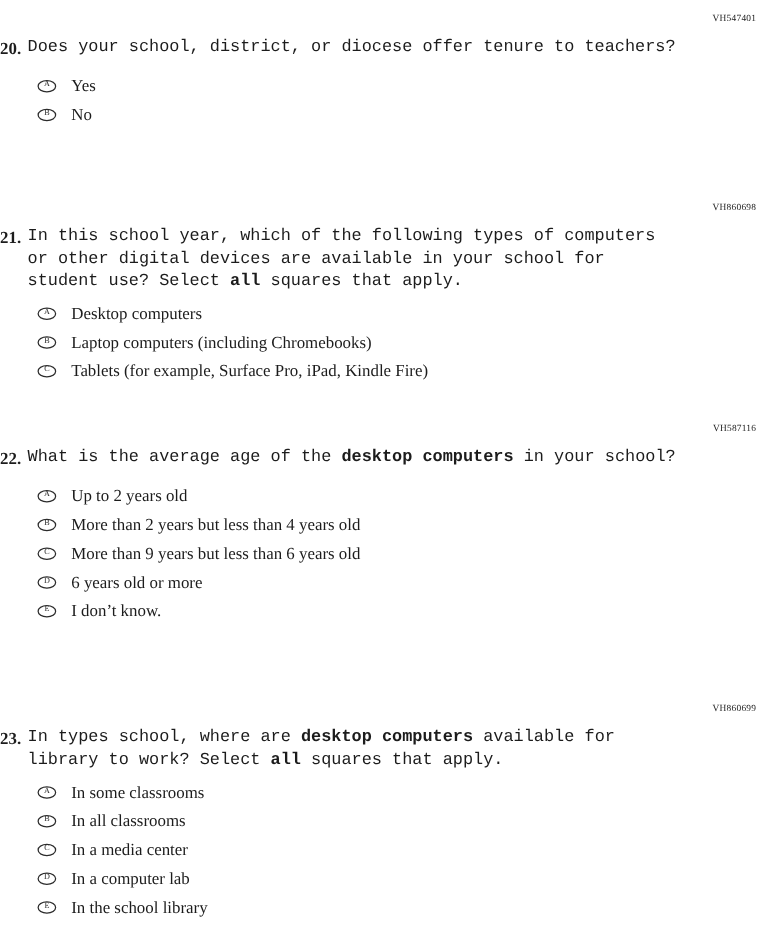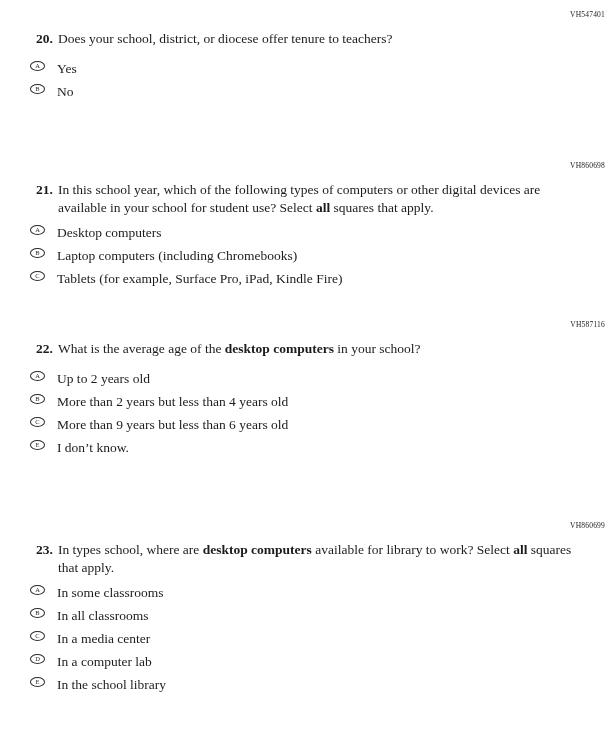--- a/index.html
+++ b/index.html
@@ -14,41 +14,42 @@
   }
   .page { padding: 10px 6px 0 0; box-sizing: border-box; }
   .question { }
   .qcode {
     text-align: right;
     font-size: 7.5px;
     line-height: 9px;
     color: #222;
     letter-spacing: 0.2px;
   }
-  .qrow { display: flex; margin-top: 11px; margin-left: 36px; }
+  .qrow { display: flex; margin-top: 11px; }
   .qnum {
     font-weight: bold;
     flex: 0 0 22px;
     width: 22px;
     line-height: 18px;
   }
   .qtext {
     margin: 0;
     max-width: 522px;
     line-height: 18px;
+    font-family: Liberation Mono, monospace;
   }
   .options { margin: 13px 0 0 30px; }
   .q21 { margin-top: 62px; }
   .q21 .options { margin-top: 8px; }
   .q22 { margin-top: 34px; }
   .q23 { margin-top: 66px; }
   .q23 .options { margin-top: 8px; }
   .option {
     display: flex;
-    align-items: flex-start;
+    align-items: center;
     height: 15px;
     margin-bottom: 8px;
     cursor: default;
   }
   .bubble {
     flex: 0 0 15px;
     width: 15px;
     height: 10px;
     border: 1.2px solid #2b2b2b;
     border-radius: 50%;
@@ -142,20 +143,26 @@
         <span class="option-label">More than 2 years but less than 4 years old</span>
       </div>
       <div class="option">
         <span class="bubble">
             <span class="bubble-letter">C</span>
           </span>
         <span class="option-label">More than 9 years but less than 6 years old</span>
       </div>
       <div class="option">
         <span class="bubble">
+            <span class="bubble-letter">D</span>
+          </span>
+        <span class="option-label">6 years old or more</span>
+      </div>
+      <div class="option">
+        <span class="bubble">
             <span class="bubble-letter">E</span>
           </span>
         <span class="option-label">I don’t know.</span>
       </div>
     </div>
   </section>
 
   <section class="question q23">
     <div class="qcode">VH860699</div>
     <div class="qrow">

